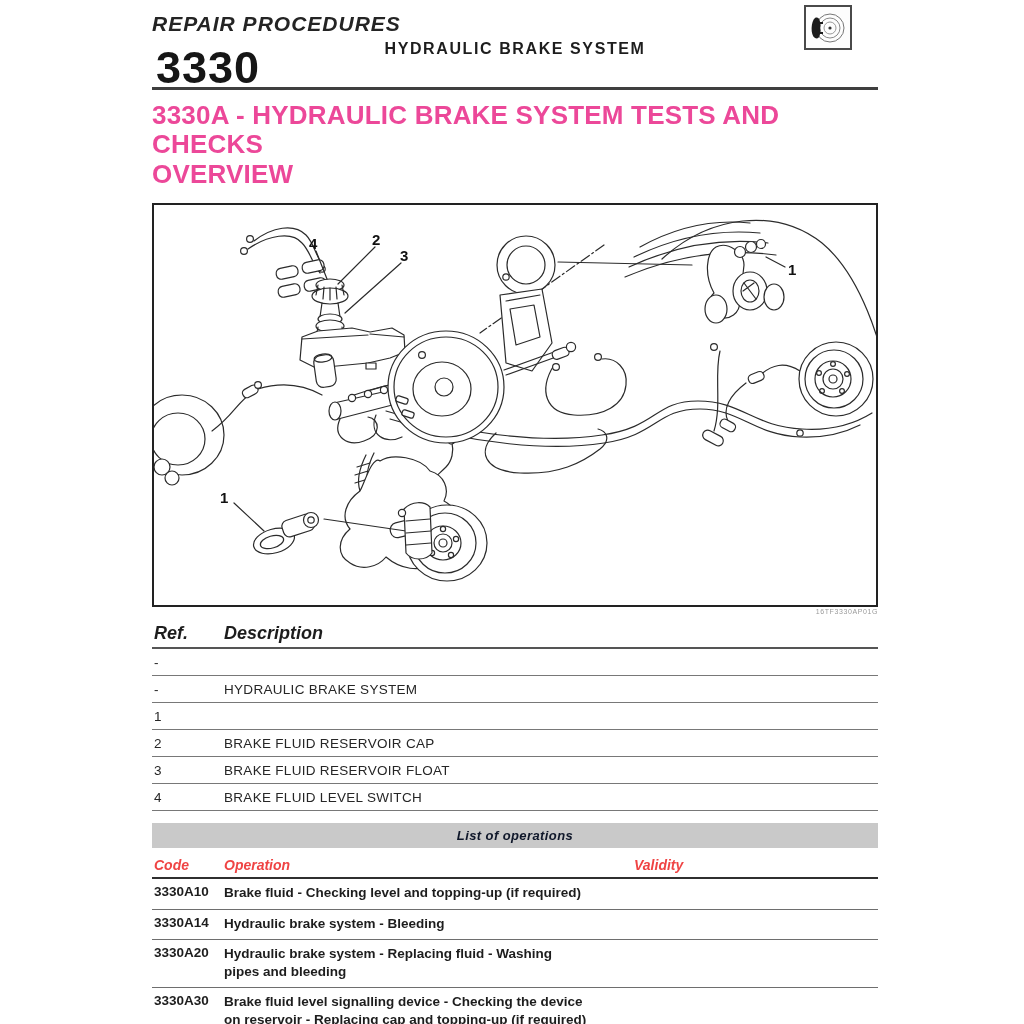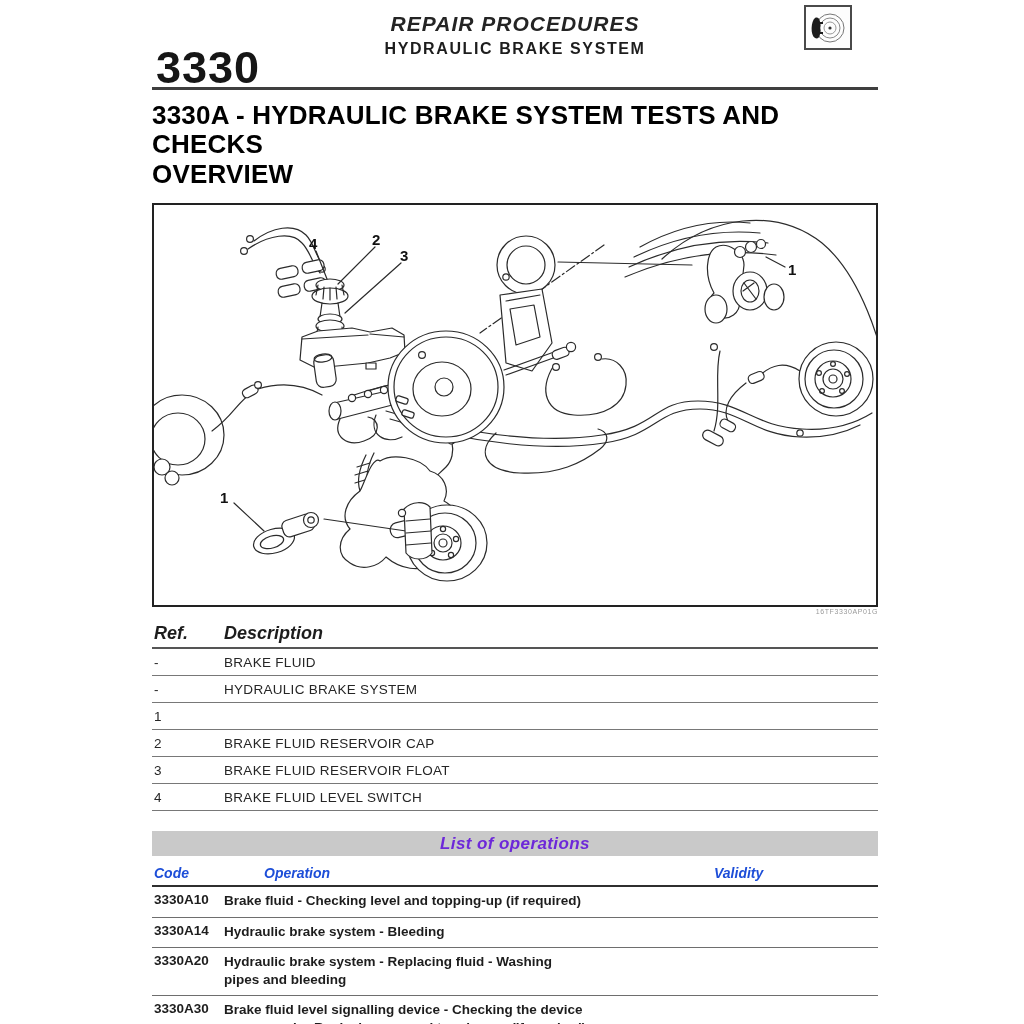--- a/index.html
+++ b/index.html
@@ -4,46 +4,46 @@
 <style>
   html,body{margin:0;padding:0;background:#ffffff;}
   .page{
     position:relative;width:1024px;height:1024px;background:#fff;
     font-family:"Liberation Sans",sans-serif;color:#1b1b1b;overflow:hidden;
   }
   .content{position:absolute;left:152px;top:0;width:726px;}
 
   
   .header{position:relative;height:87px;border-bottom:3px solid #3f3f3f;}
-  .kicker{text-align:center;font-style:italic;font-weight:700;font-size:21px;letter-spacing:1px;padding-top:12px;color:#242424;}
+  .kicker{text-align:left;font-style:italic;font-weight:700;font-size:21px;letter-spacing:1px;padding-top:12px;color:#242424;}
   .subtitle{text-align:center;font-weight:700;font-size:16px;letter-spacing:1.6px;margin-top:4px;color:#1d1d1d;}
   .secnum{position:absolute;left:4px;bottom:-3px;font-size:45px;font-weight:700;letter-spacing:1px;line-height:1;color:#161616;}
   .corner-icon{position:absolute;right:26px;top:5px;width:44px;height:41px;border:2px solid #4a4a4a;background:#fdfdfd;
     display:flex;align-items:center;justify-content:center;}
 
   
-  .doc-title{margin-top:11px;font-size:26px;font-weight:700;line-height:1.13;letter-spacing:0.2px;color:#000000;}
+  .doc-title{margin-top:11px;font-size:26px;font-weight:700;line-height:1.13;letter-spacing:0.2px;color:#ec4899;}
 
   
   .figure{margin-top:14px;border:2px solid #222;height:400px;position:relative;background:#fff;}
   .figure svg{position:absolute;left:0;top:0;}
   .figure-code{text-align:right;font-size:7px;color:#9a9a9a;margin-top:1px;letter-spacing:0.6px;line-height:1;}
 
   
   .ref-table{margin-top:3px;}
   .t-head{display:grid;grid-template-columns:70px 1fr;font-style:italic;font-weight:700;font-size:18px;
     padding:5px 2px 3px;border-bottom:2px solid #555;color:#1d1d1d;}
   .ref-row{display:grid;grid-template-columns:70px 1fr;font-size:13.5px;padding:6px 2px 5px;
     border-bottom:1.5px solid #787878;color:#262626;letter-spacing:0.3px;}
 
   
-  .band{margin-top:20px;background:#c9c9c9;height:25px;display:flex;align-items:center;justify-content:center;
-    font-weight:700;font-style:italic;font-size:17px;color:#6d28d9;letter-spacing:0.4px;}
+  .band{margin-top:12px;background:#c9c9c9;height:25px;display:flex;align-items:center;justify-content:center;
+    font-weight:700;font-style:italic;font-size:13px;color:#0f172a;letter-spacing:0.4px;}
   .ops-head{display:grid;grid-template-columns:70px 410px 1fr;font-style:italic;font-weight:700;font-size:14px;
-    padding:9px 2px 4px;border-bottom:2.5px solid #2f2f2f;color:#1d4ed8;gap:40px;}
+    padding:9px 2px 4px;border-bottom:2.5px solid #2f2f2f;color:#ef4444;}
   .ops-row{display:grid;grid-template-columns:70px 410px 1fr;font-size:13.5px;font-weight:700;
     padding:5px 2px 7px;border-bottom:1.5px solid #6e6e6e;color:#1d1d1d;}
   .op-text{white-space:pre-line;line-height:1.3;}
 
   
   .lw{stroke:#2b2b2b;stroke-width:1.2;fill:none;stroke-linecap:round;stroke-linejoin:round;}
   .lwf{stroke:#2b2b2b;stroke-width:1.2;fill:#ffffff;stroke-linejoin:round;}
   .callout{font:bold 15px "Liberation Sans",sans-serif;fill:#111;}
 </style>
 </head>
@@ -254,21 +254,20 @@
     </div>
     <div class="figure-code">16TF3330AP01G</div>
 
     <div class="ref-table">
       <div class="t-head">
         <div>Ref.</div>
         <div>Description</div>
       </div>
       <div class="ref-row">
         <div>-</div>
-        <div>BRAKE FLUID</div>
       </div>
       <div class="ref-row">
         <div>-</div>
         <div>HYDRAULIC BRAKE SYSTEM</div>
       </div>
       <div class="ref-row">
         <div>1</div>
       </div>
       <div class="ref-row">
         <div>2</div>

